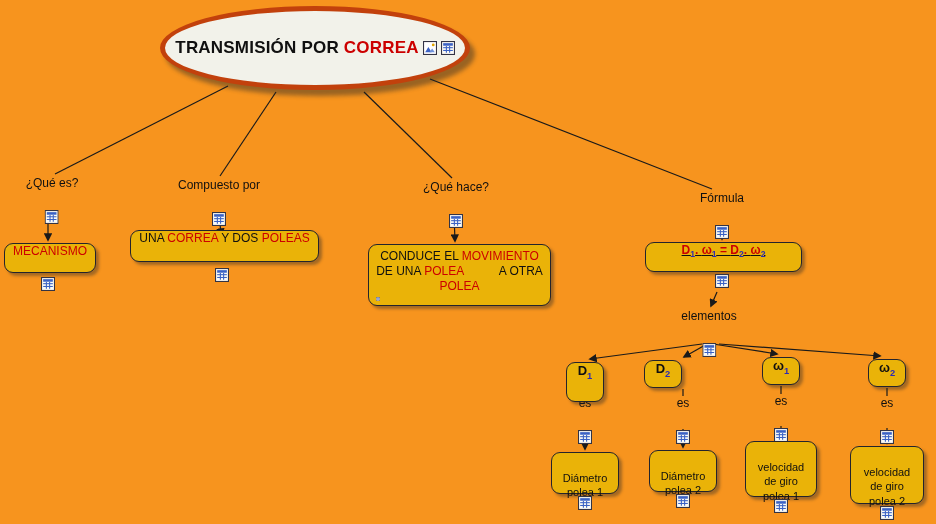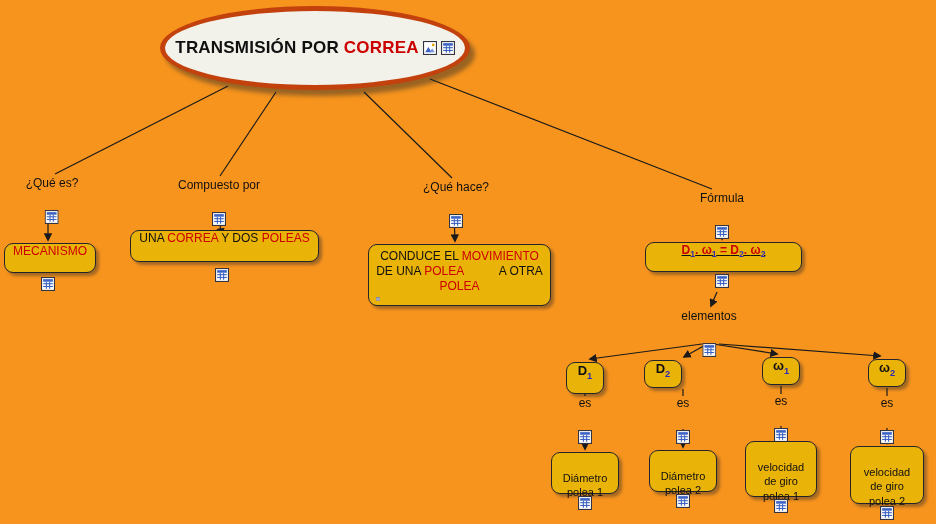--- a/index.html
+++ b/index.html
@@ -182,21 +182,21 @@
       </svg>
   </div>
 
   <div class="concept bold fs14" style="left:645px;top:242px;width:157px;height:30px">
     <span><span style="color: rgb(204, 0, 0);">D</span><sub style="color: rgb(43, 43, 180);">1</sub><span style="color: rgb(204, 0, 0);">. </span><span style="color: rgb(204, 0, 0);">ω</span><sub style="color: rgb(43, 43, 180);">1</sub><span style="color: rgb(204, 0, 0);"> = </span><span style="color: rgb(204, 0, 0);">D</span><sub style="color: rgb(43, 43, 180);">2</sub><span style="color: rgb(204, 0, 0);">. </span><span style="color: rgb(204, 0, 0);">ω</span><sub style="color: rgb(43, 43, 180);">2</sub></span>
   </div>
   <svg class="icon icon-abs" style="left:722px;top:274px" viewBox="0 0 13 13">
       <use href="#ico-grid"></use>
     </svg>
 
-  <div class="concept bold fs13" style="left:566px;top:362px;width:38px;height:32px">
+  <div class="concept bold fs13" style="left:566px;top:362px;width:38px;height:40px">
     <span><span style="color: rgb(16, 16, 16);">D</span><sub style="color: rgb(43, 43, 180);">1</sub></span>
   </div>
   <div class="concept bold fs13" style="left:644px;top:360px;width:38px;height:28px">
     <span><span style="color: rgb(16, 16, 16);">D</span><sub style="color: rgb(43, 43, 180);">2</sub></span>
   </div>
   <div class="concept bold fs13" style="left:762px;top:357px;width:38px;height:28px">
     <span><span style="color: rgb(16, 16, 16);">ω</span><sub style="color: rgb(43, 43, 180);">1</sub></span>
   </div>
   <div class="concept bold fs13" style="left:868px;top:359px;width:38px;height:28px">
     <span><span style="color: rgb(16, 16, 16);">ω</span><sub style="color: rgb(43, 43, 180);">2</sub></span>

